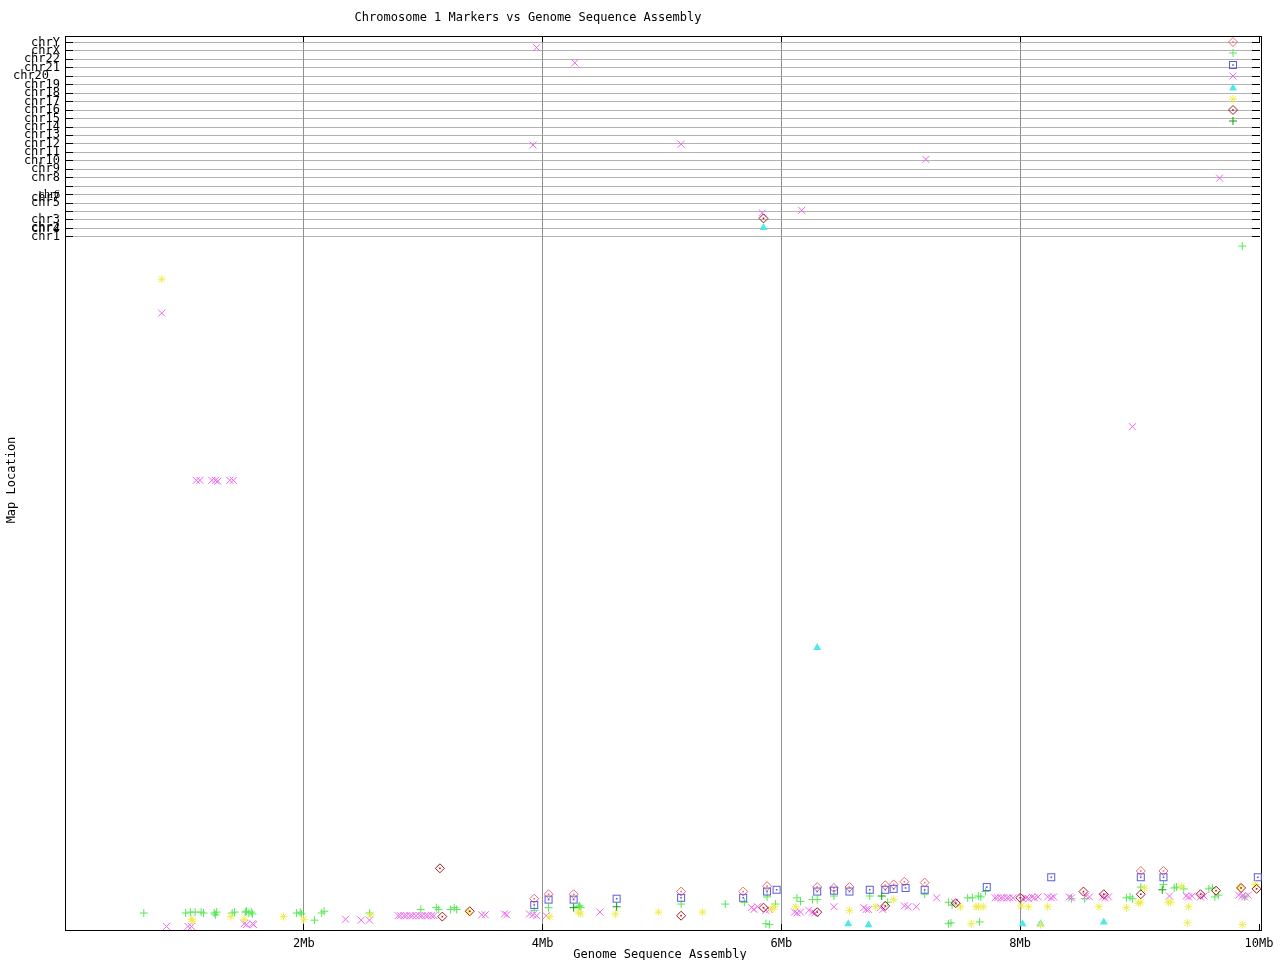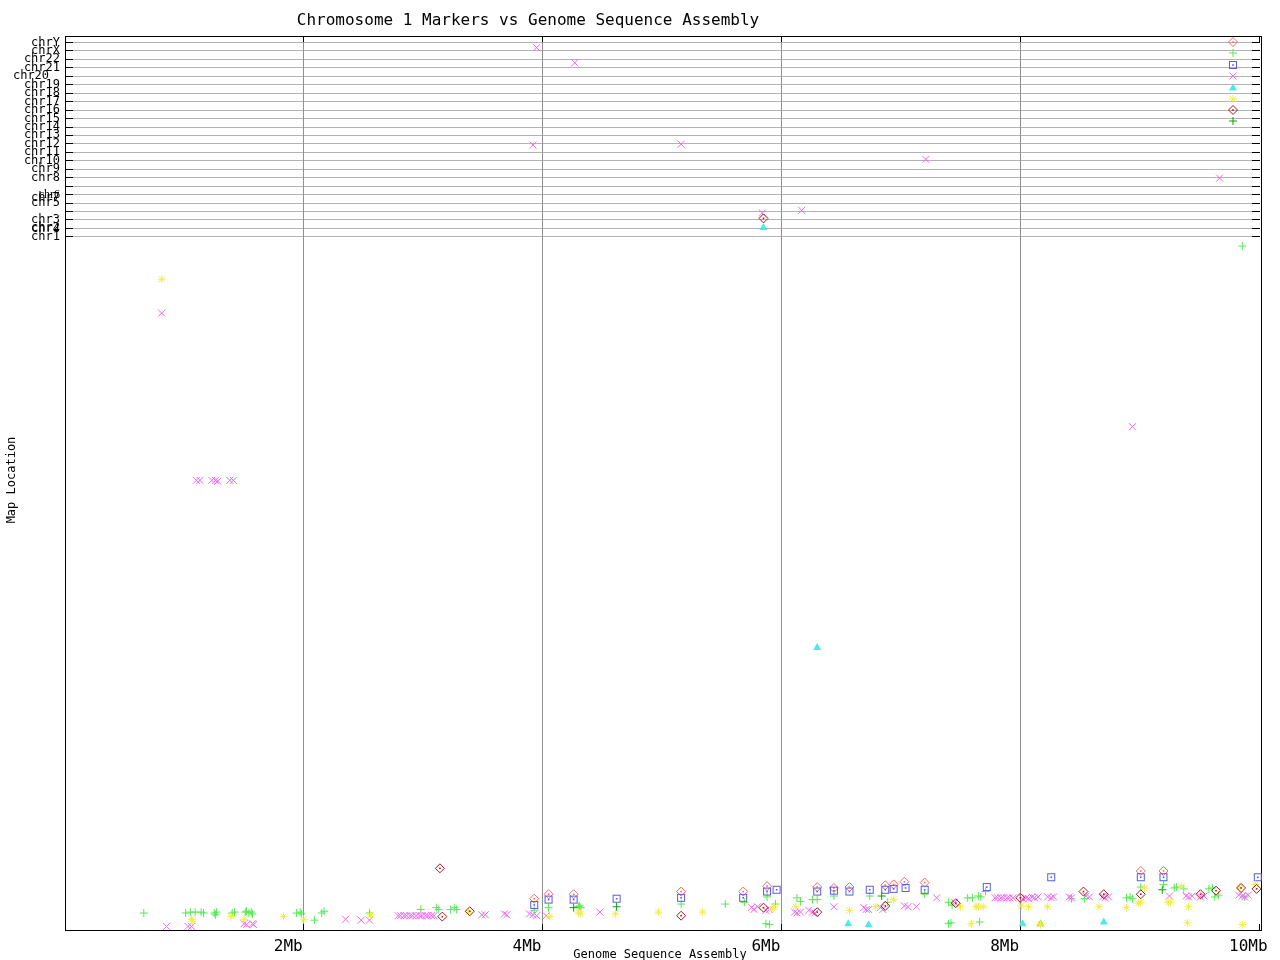--- a/index.html
+++ b/index.html
@@ -1,23 +1,23 @@
 <!DOCTYPE html>
 <html><head>
 <meta charset="utf-8">
 <style>
   html,body{margin:0;padding:0;background:#ffffff;}
   #canvas{position:relative;width:1280px;height:960px;background:#ffffff;overflow:hidden;
           font-family:"DejaVu Sans Mono",monospace;color:#000;}
   .abs{position:absolute;}
-  #title{top:10px;left:0;width:1056px;text-align:center;font-size:16px;white-space:nowrap;}
+  #title{top:10px;left:0;width:1056px;text-align:center;font-size:12px;white-space:nowrap;}
   #ylab{left:11px;top:480px;transform:translate(-50%,-50%) rotate(-90deg);font-size:12px;white-space:nowrap;}
   #xlab{top:947px;left:0;width:1320px;text-align:center;font-size:12px;white-space:nowrap;}
   .ytick{font-size:12px;line-height:9px;text-align:right;width:58px;left:2px;white-space:nowrap;}
-  .xtick{font-size:16px;width:60px;white-space:nowrap;}
+  .xtick{font-size:12px;width:60px;text-align:center;white-space:nowrap;}
   svg{position:absolute;top:0;left:0;}
   .crisp{shape-rendering:crispEdges;}
 </style>
 </head>
 <body>
 
 <div id="canvas">
   <div id="title" class="abs">Chromosome 1 Markers vs Genome Sequence Assembly</div>
   <div id="ylab" class="abs">Map Location</div>
   <div id="xlab" class="abs">Genome Sequence Assembly</div>

